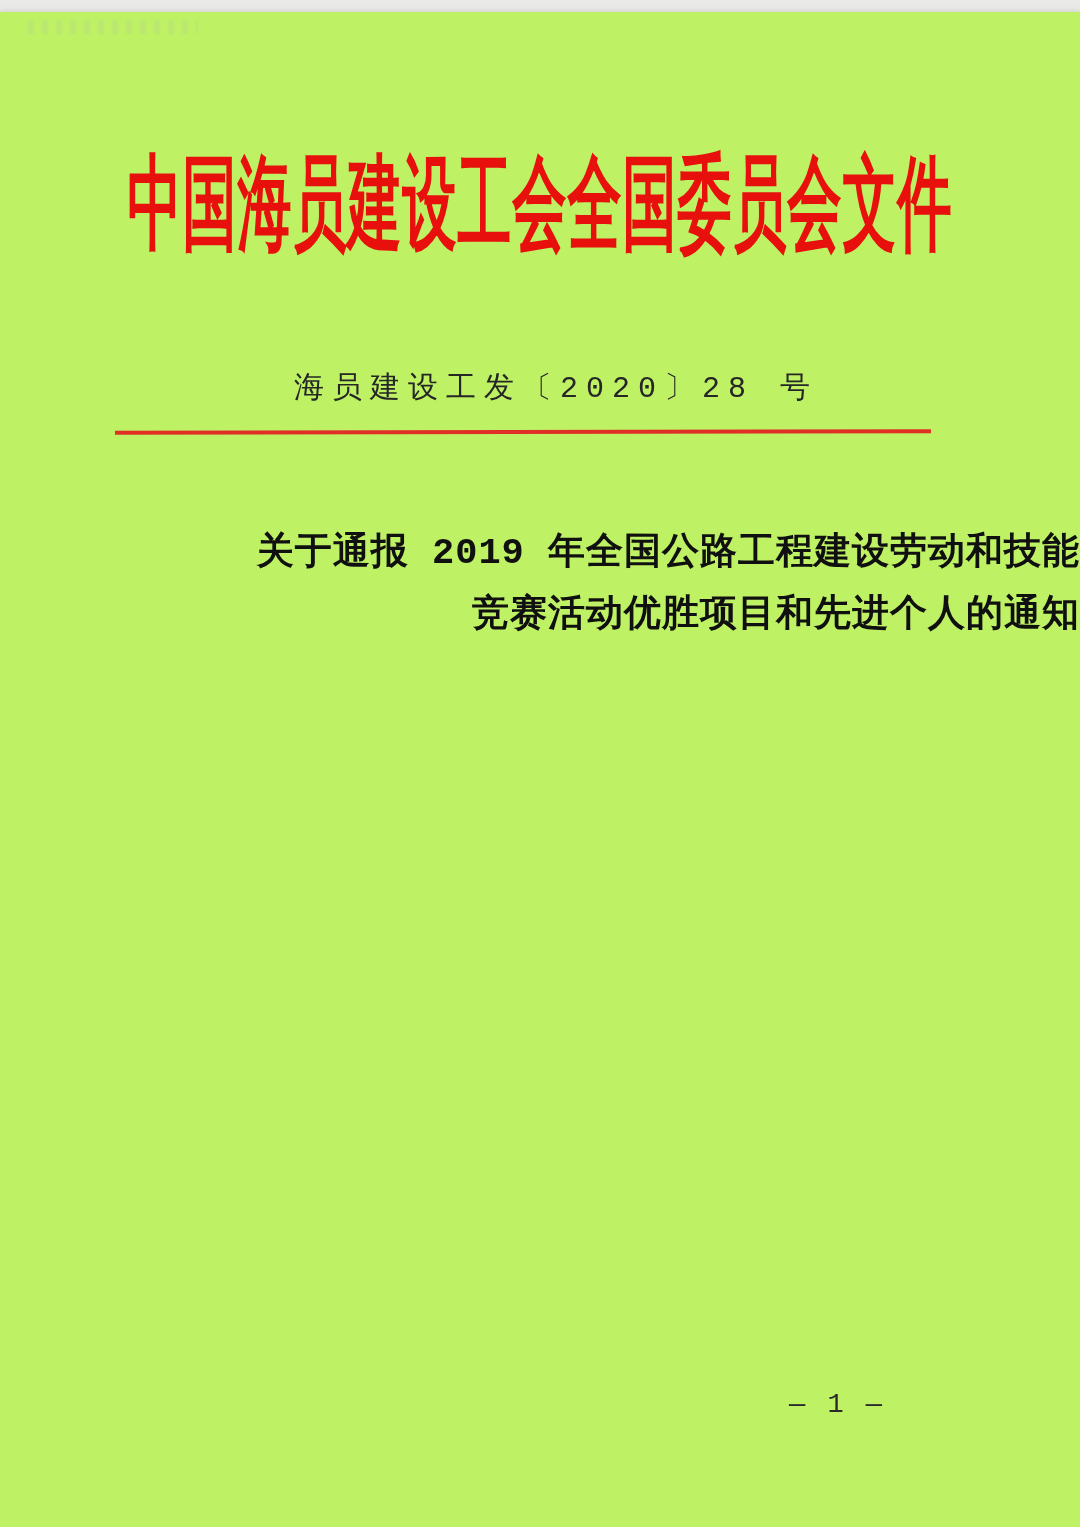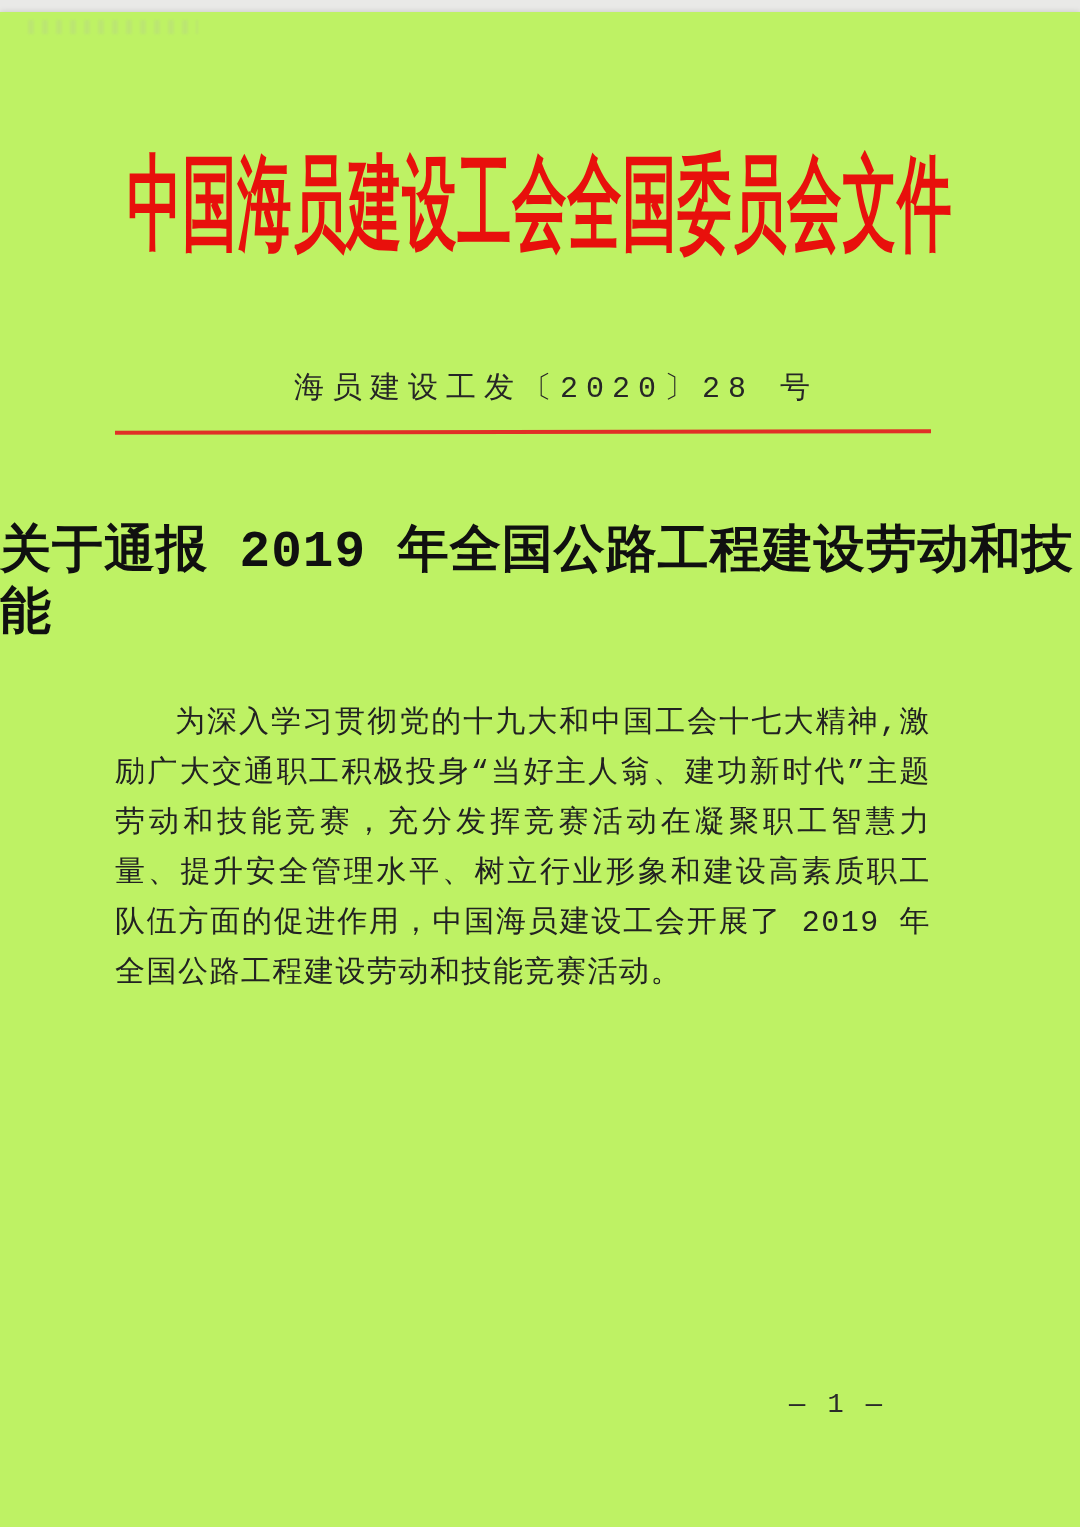--- a/index.html
+++ b/index.html
@@ -41,23 +41,23 @@
     padding-left:32px;
   }
   .red-rule{
     margin:22px 0 0 115px;
     width:816px;height:4px;
     background:#e03026;
     transform:rotate(-0.12deg);
   }
   .doc-title{
     margin-top:88px;
-    text-align:left;
+    text-align:right;
     font-weight:bold;
-    font-size:51px;
+    font-size:37px;
     line-height:62px;
     color:#101010;
     letter-spacing:1px;
   }
   .body-block{
     margin:52px 0 0 115px;
     width:816px;
     font-size:30px;
     line-height:50px;
     letter-spacing:1.5px;
@@ -83,21 +83,21 @@
   <div class="scan-noise"></div>
 
   <div class="banner-text">中国海员建设工会全国委员会文件</div>
 
   <div class="doc-number">海员建设工发〔2020〕28 号</div>
 
   <div class="red-rule"></div>
 
   <div class="doc-title">
     <div>关于通报 2019 年全国公路工程建设劳动和技能</div>
+    <div>竞赛活动优胜项目和先进个人的通知</div>
   </div>
 
   <div class="body-block">
-    <p class="indent">为深入学习贯彻党的十九大和中国工会十七大精神,激励广大交通职工积极投身“当好主人翁、建功新时代”主题劳动和技能竞赛，充分发挥竞赛活动在凝聚职工智慧力量、提升安全管理水平、树立行业形象和建设高素质职工队伍方面的促进作用，中国海员建设工会开展了 2019 年全国公路工程建设劳动和技能竞赛活动。</p>
   </div>
 
   <div class="page-number">— 1 —</div>
 
 </div>
 
 </body></html>

